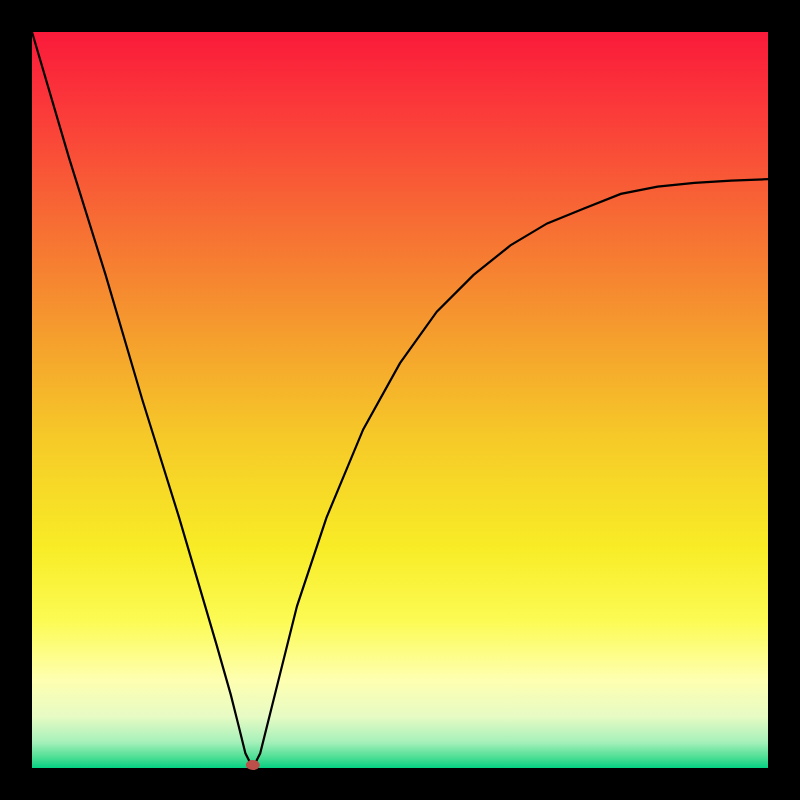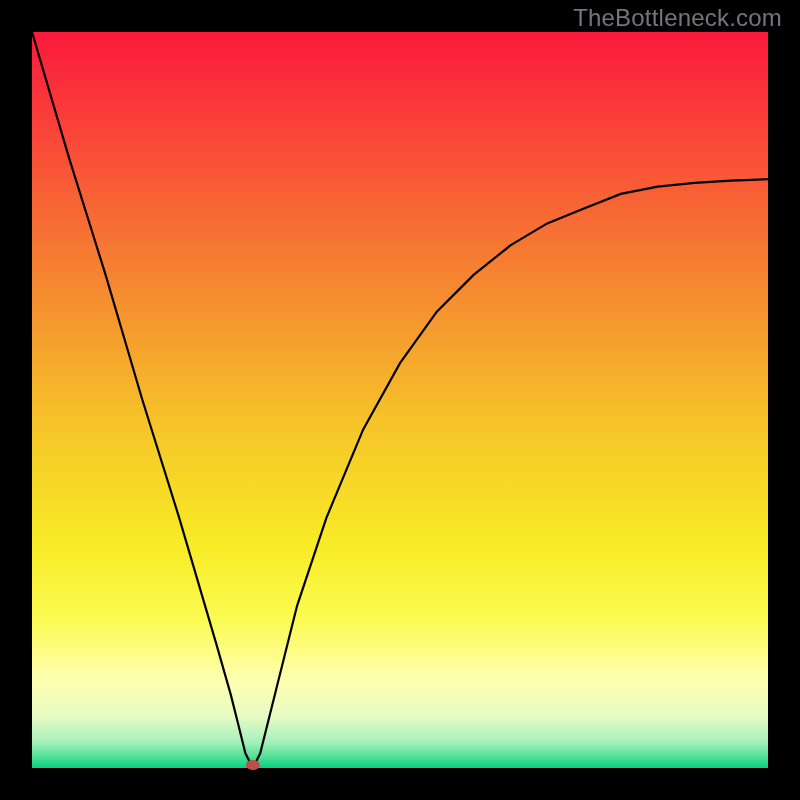--- a/index.html
+++ b/index.html
@@ -28,21 +28,20 @@
     font-family: Arial, sans-serif;
   }
   svg {
     display: block;
   }
 </style>
 </head>
 <body>
 
 <div class="frame">
-  <div class="watermark">TheBottleneck.com</div>
   <svg id="chart-svg" width="800" height="800" viewBox="0 0 800 800">
     <defs>
       <linearGradient id="bg-grad" x1="0" y1="0" x2="0" y2="1">
           <stop offset="0%" stop-color="#fa1a3a"></stop>
           <stop offset="10%" stop-color="#fb383a"></stop>
           <stop offset="25%" stop-color="#f76a34"></stop>
           <stop offset="40%" stop-color="#f59a2e"></stop>
           <stop offset="55.00000000000001%" stop-color="#f6c928"></stop>
           <stop offset="70%" stop-color="#f8ec26"></stop>
           <stop offset="80%" stop-color="#fcfb54"></stop>

